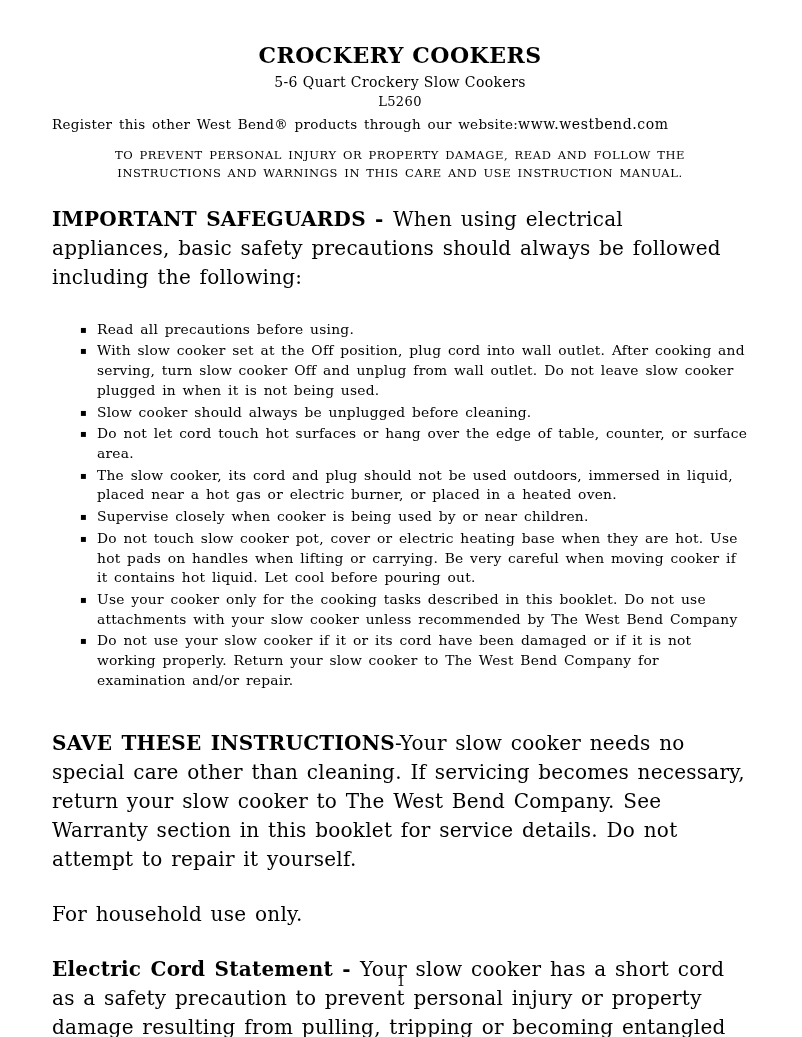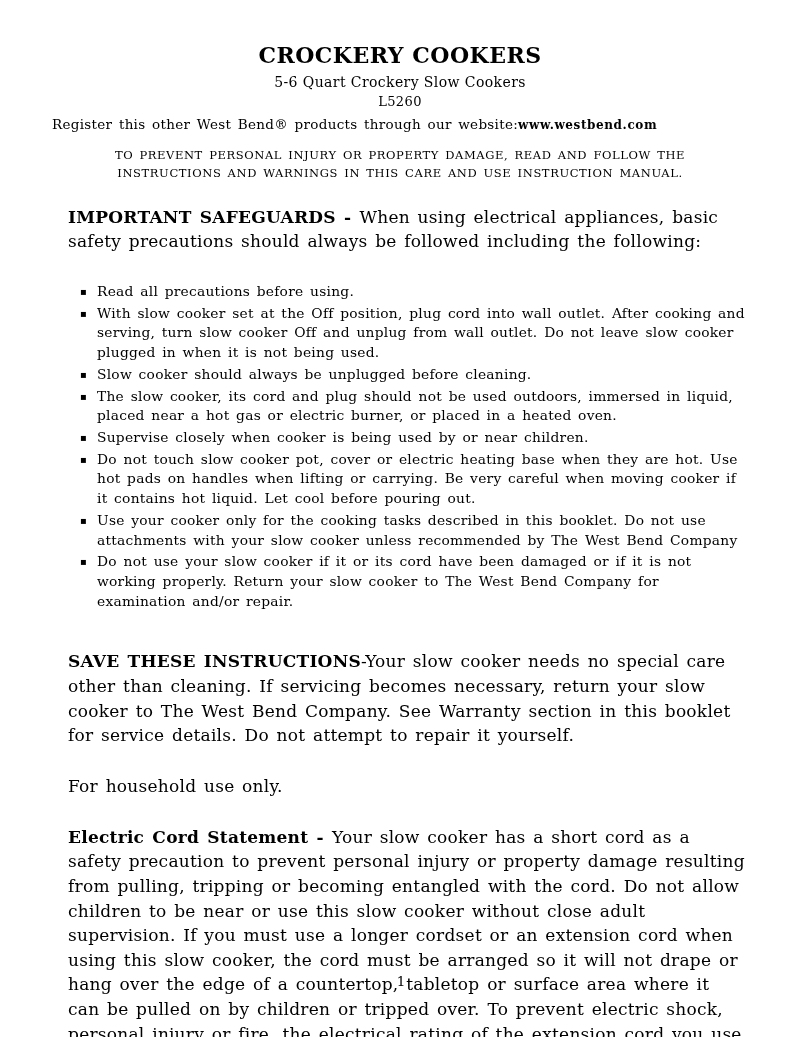--- a/index.html
+++ b/index.html
@@ -42,22 +42,22 @@
     letter-spacing: 0.4px;
     margin-top: 3px;
   }
   .register-line {
     font-size: 13.5px;
     letter-spacing: 0.3px;
     word-spacing: 2px;
     margin-top: 7px;
   }
   .register-line .url {
-    font-weight: bold;
-    font-size: 12px;
+    font-weight: normal;
+    font-size: 14px;
     letter-spacing: 0.6px;
   }
   .warning {
     text-align: center;
     font-weight: normal;
     font-size: 11.5px;
     letter-spacing: 0.6px;
     word-spacing: 2px;
     line-height: 1.55;
     margin-top: 15px;
@@ -65,26 +65,25 @@
   }
   .care-heading {
     text-align: center;
     font-weight: bold;
     font-size: 13.5px;
     letter-spacing: 0.3px;
     word-spacing: 1px;
     margin-top: 20px;
   }
   .para {
-    font-size: 17px;
+    font-size: 20px;
     letter-spacing: 0.25px;
     word-spacing: 2px;
     line-height: 1.45;
     margin-top: 20px;
-    margin-left: 16px;
   }
   .para.first {
     margin-top: 22px;
   }
   .bold {
     font-weight: bold;
   }
   ul.bullets {
     list-style: none;
     margin: 28px 0 0 0;
@@ -136,20 +135,21 @@
 
 
   <div class="para first">
     <span class="bold">IMPORTANT SAFEGUARDS - </span><span>When using electrical appliances, basic safety precautions should always be followed including the following:</span>
   </div>
 
   <ul class="bullets">
     <li><span>Read all precautions before using.</span></li>
     <li><span>With slow cooker set at the Off position, plug cord into wall outlet.  After cooking and serving, turn slow cooker Off and unplug from wall outlet.  Do not leave slow cooker plugged in when it is not being used.</span></li>
     <li><span>Slow cooker should always be unplugged before cleaning.</span></li>
+    <li><span>Do not let cord touch hot surfaces or hang over the edge of table, counter, or surface area.</span></li>
     <li><span>The slow cooker, its cord and plug should not be used outdoors, immersed in liquid, placed near a hot gas or electric burner, or placed in a heated oven.</span></li>
     <li><span>Supervise closely when cooker is being used by or near children.</span></li>
     <li><span>Do not touch slow cooker pot, cover or electric heating base when they are hot.  Use hot pads on handles when lifting or carrying.  Be very careful when moving cooker if it contains hot liquid.  Let cool before pouring out.</span></li>
     <li><span>Use your cooker only for the cooking tasks described in this booklet.  Do not use attachments with your slow cooker unless recommended by The West Bend Company</span></li>
     <li><span>Do not use your slow cooker if it or its cord have been damaged or if it is not working properly. Return your slow cooker to The West Bend Company for examination and/or repair.</span></li>
   </ul>
 
   <div class="para save-para">
     <span class="bold">SAVE THESE INSTRUCTIONS</span><span>-Your slow cooker needs no special care other than cleaning.  If servicing becomes necessary, return your slow cooker to The West Bend Company. See Warranty section in this booklet for service details.  Do not attempt to repair it yourself.</span>
   </div>

